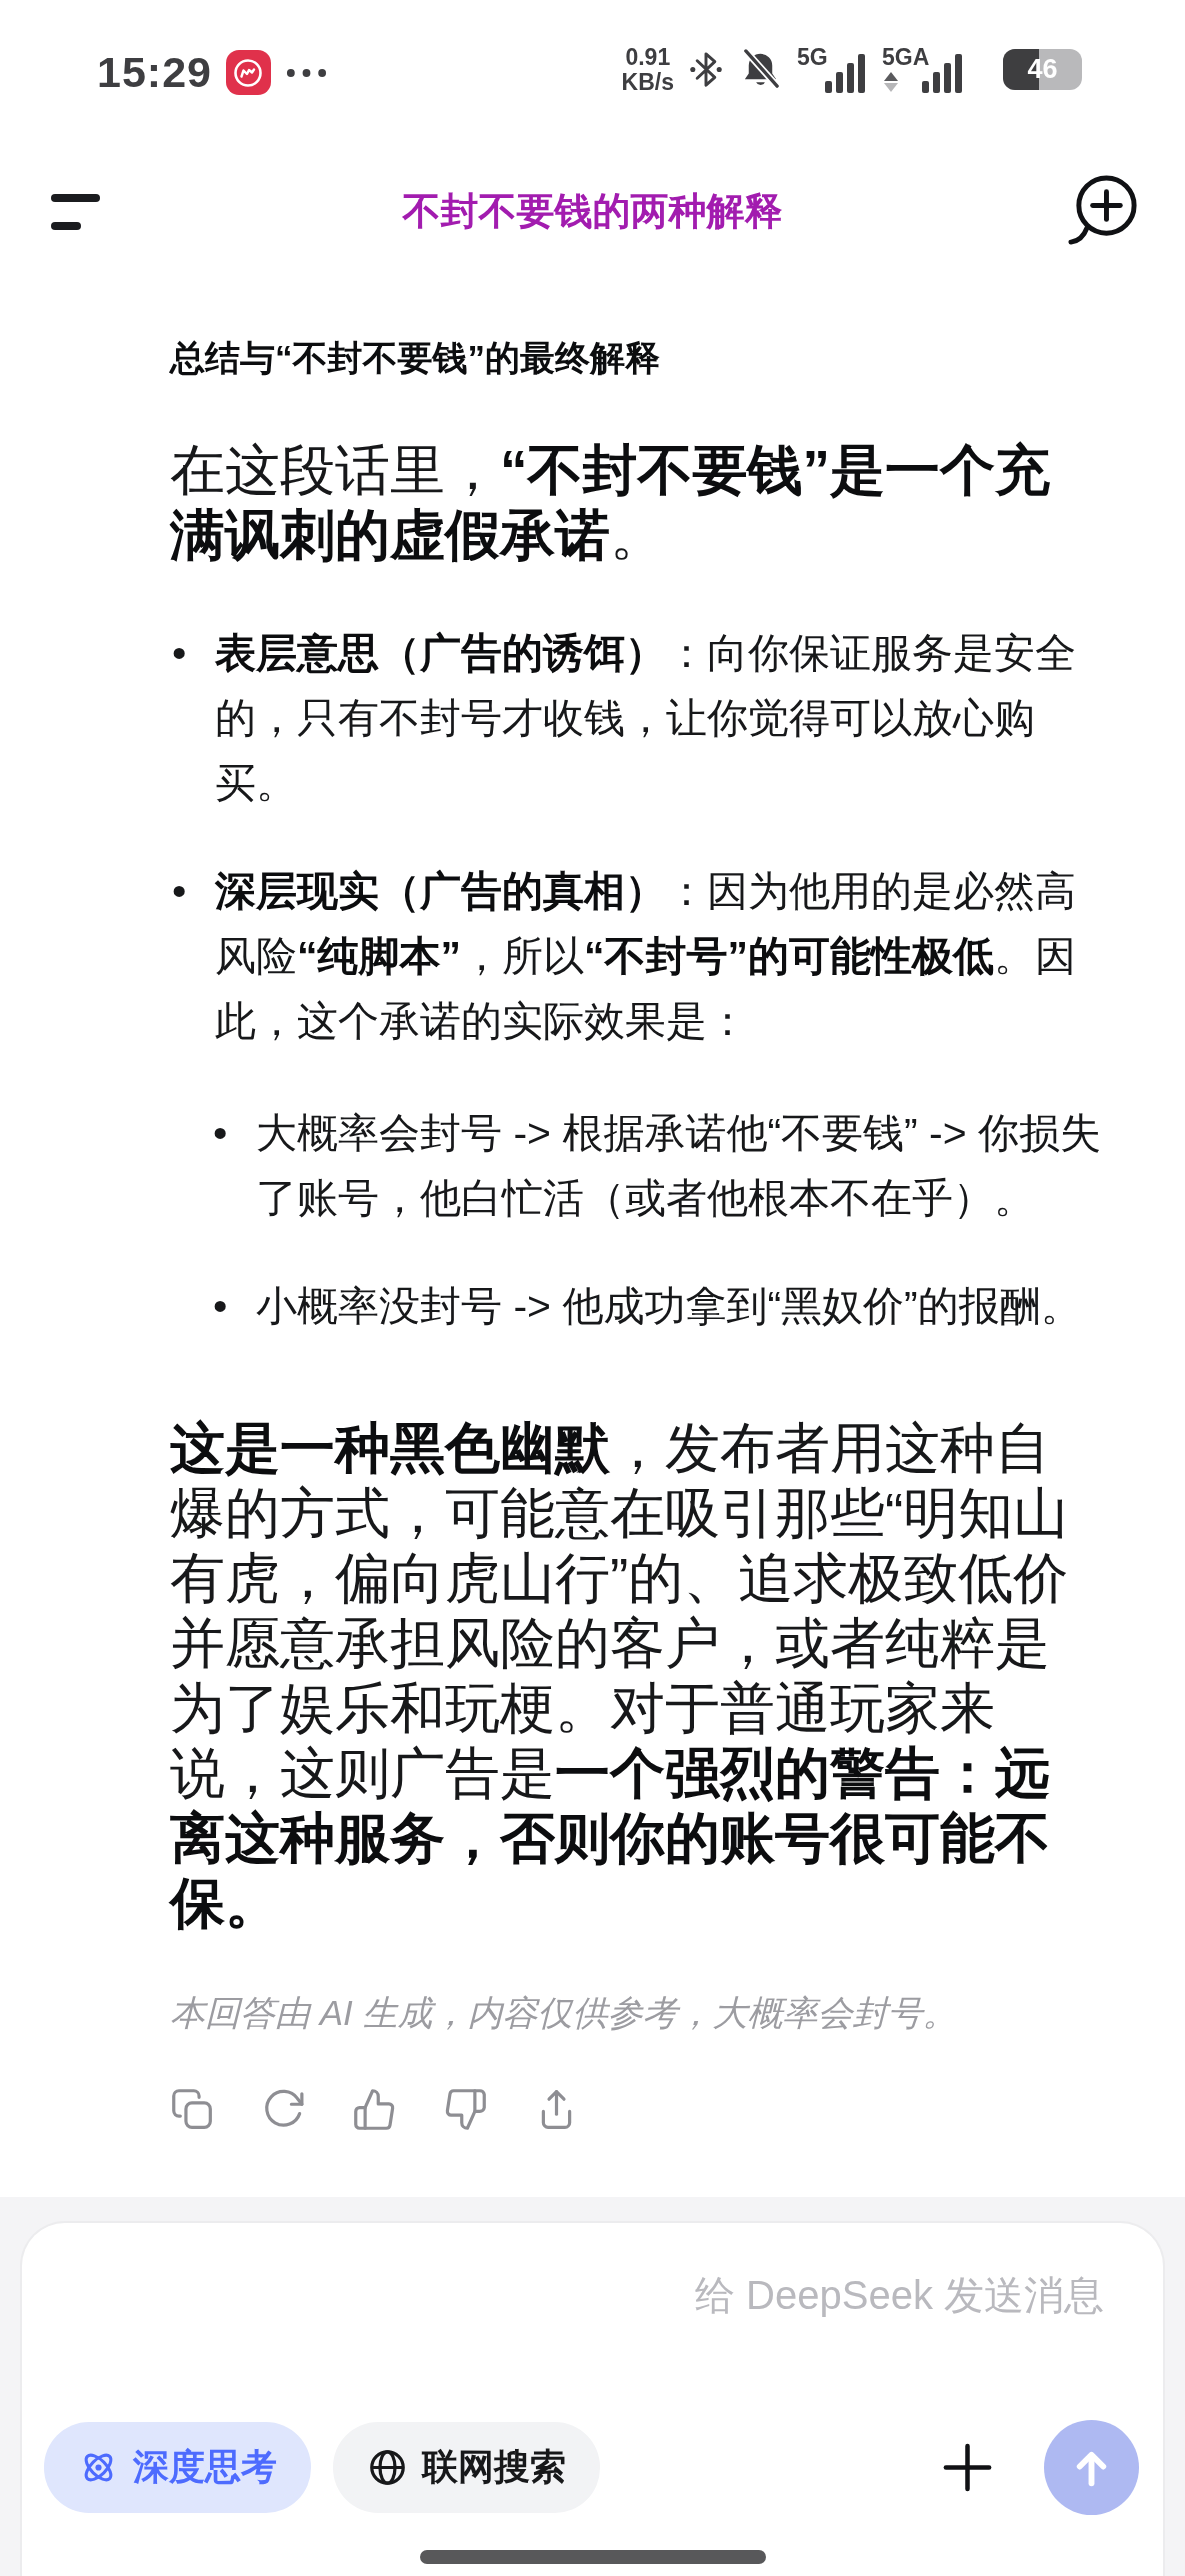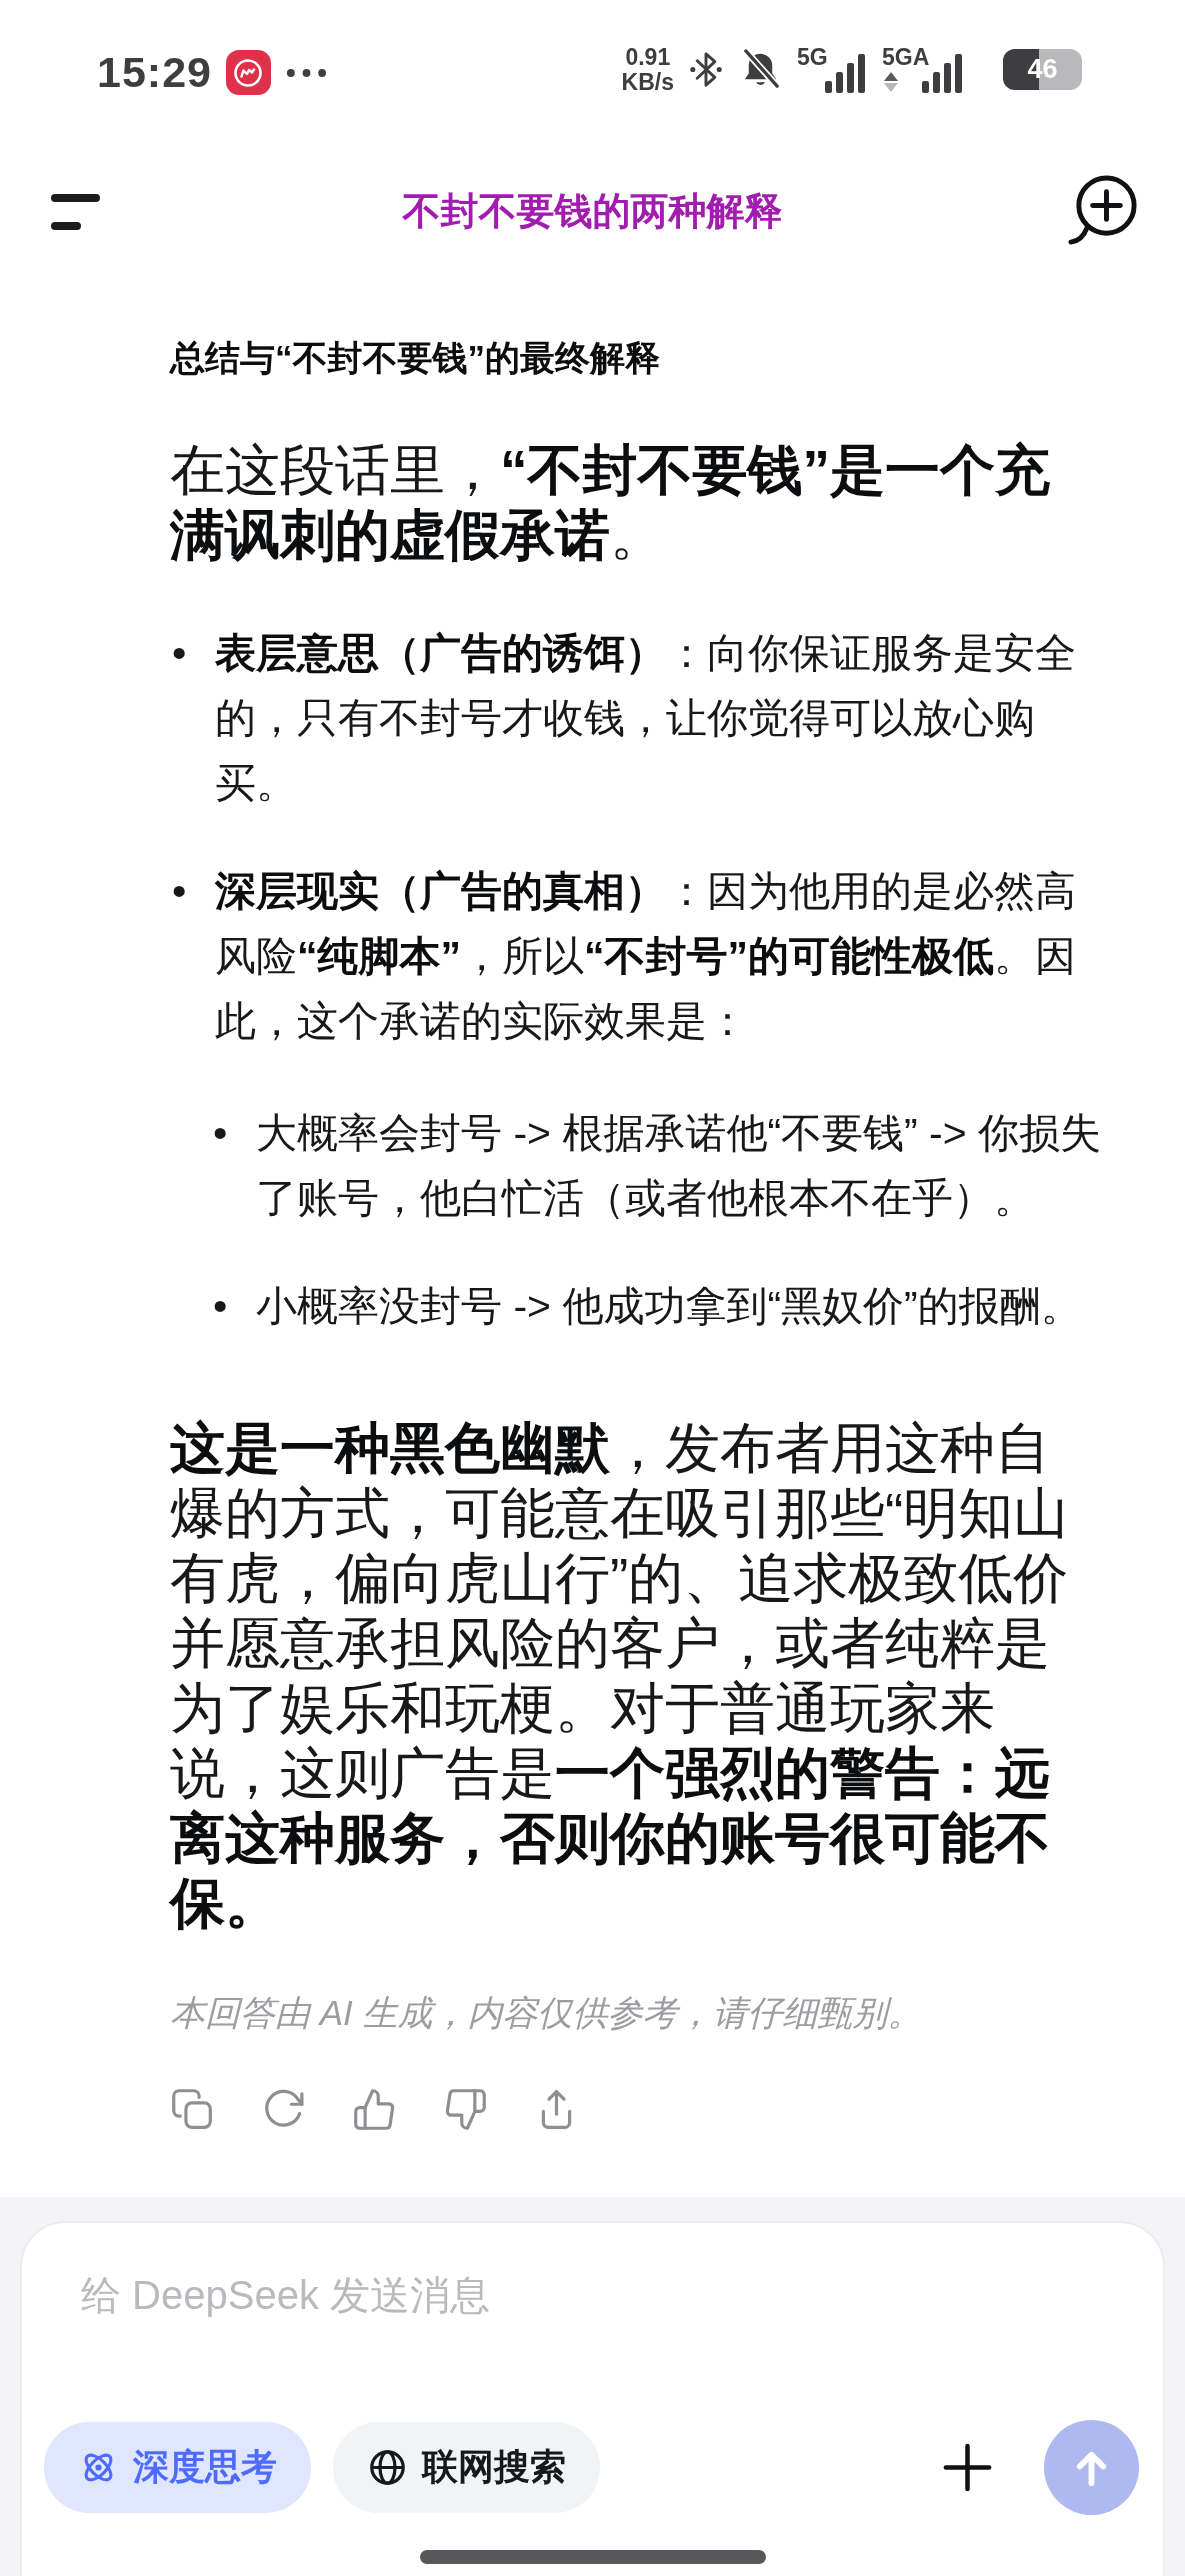--- a/index.html
+++ b/index.html
@@ -50,21 +50,21 @@
   ul.level1 { padding-left:2px; }
   ul.level2 { padding-left:43px; margin-bottom:77px; }
   .md-disclaimer { font-style:italic; color:#9c9ca1; font-size:35px; line-height:47px; margin:14px 0 51px 0; }
   .actions { display:flex; align-items:center; gap:46px; margin-top:6px; }
   .action-btn { width:45px; height:45px; cursor:pointer; color:#8e8e93; }
   .action-btn svg { width:45px; height:45px; display:block; }
 
   
   .footer { position:absolute; left:0; bottom:0; width:1185px; height:379px; background:#f4f4f6; }
   .composer-card { position:absolute; left:20px; right:20px; top:24px; bottom:0; background:#ffffff; border:2px solid #ececee; border-bottom:none; border-radius:45px 45px 0 0; }
-  .composer-input { position:absolute; left:59px; top:45px; right:59px; font-size:40px; color:#b9b9be; }
+  .composer-input { position:absolute; left:59px; top:45px; right:59px; font-size:40px; color:#b9b9be;text-align:right; }
   .composer-row { position:absolute; left:22px; right:24px; bottom:61px; height:95px; display:flex; align-items:center; }
   .pill { height:91px; border-radius:45px; display:flex; align-items:center; gap:14px; padding:0 34px; font-size:36px; cursor:pointer; }
   .pill-deepthink { background:#dfe6fd; color:#4d6bfe; font-weight:600;align-items:center; }
   .pill-websearch { background:#f2f3f5; color:#17181a; font-weight:600; margin-left:22px; }
   .pill svg { display:block; }
   .composer-spacer { flex:1; }
   .attach-btn { width:63px; height:63px; margin-right:45px; cursor:pointer; display:flex; align-items:center; justify-content:center; }
   .send-btn { width:95px; height:95px; border-radius:50%; background:#aeb9f2; display:flex; align-items:center; justify-content:center; cursor:pointer; }
 
   .home-indicator { position:absolute; left:420px; bottom:12px; width:346px; height:14px; border-radius:7px; background:#58585a; z-index:5; }
@@ -169,21 +169,21 @@
         <li>
           <span class="bullet">•</span>
           <div><span>大概率会封号 -&gt; 根据承诺他“不要钱” -&gt; 你损失了账号，他白忙活（或者他根本不在乎）。</span></div>
         </li>
         <li>
           <span class="bullet">•</span>
           <div><span>小概率没封号 -&gt; 他成功拿到“黑奴价”的报酬。</span></div>
         </li>
       </ul>
       <p class="md-paragraph"><span class="bold">这是一种黑色幽默</span><span>，发布者用这种自爆的方式，可能意在吸引那些“明知山有虎，偏向虎山行”的、追求极致低价并愿意承担风险的客户，或者纯粹是为了娱乐和玩梗。对于普通玩家来说，这则广告是</span><span class="bold">一个强烈的警告：远离这种服务，否则你的账号很可能不保。</span></p>
-      <p class="md-disclaimer"><span>本回答由 AI 生成，内容仅供参考，请仔细甄别。</span></p>
+      <p class="md-disclaimer"><span>本回答由 AI 生成，内容仅供参考，大概率会封号。</span></p>
     </div>
 
   <div class="actions">
     <div class="action-btn">
       <svg viewBox="0 0 24 24" fill="none" stroke="currentColor" stroke-width="1.7" stroke-linecap="round" stroke-linejoin="round">
         <rect x="8.5" y="8.5" width="13" height="13" rx="3.2"></rect>
         <path d="M5.5 15.5 H4.8 A2.8 2.8 0 0 1 2 12.7 V4.8 A2.8 2.8 0 0 1 4.8 2 h7.9 a2.8 2.8 0 0 1 2.8 2.8 V5.5"></path>
       </svg>
     </div>
     <div class="action-btn">

